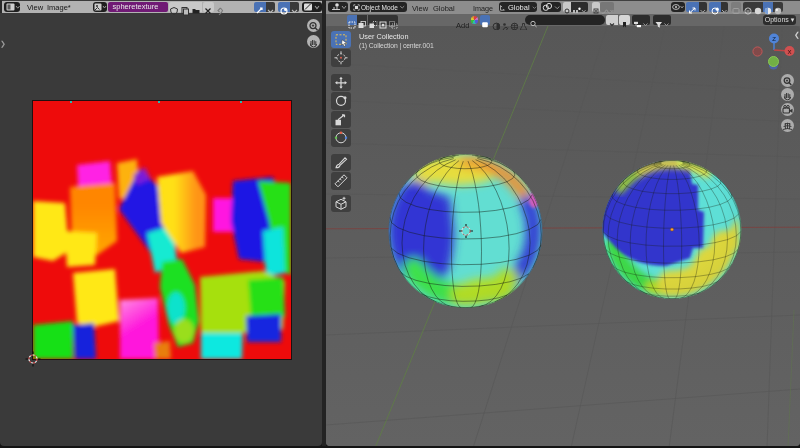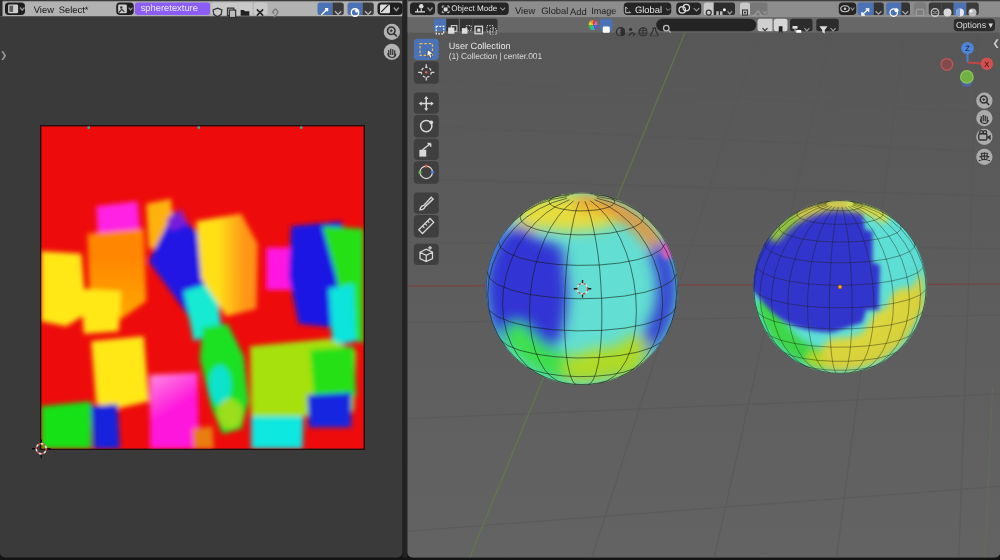--- a/index.html
+++ b/index.html
@@ -11,30 +11,30 @@
 <div class="abs" style="left:0;top:0;width:322px;height:12.5px;background:#b2b2b2;border-top:1px solid #3a3a3a"></div>
 <div class="abs" style="left:0;top:0;width:2px;height:13px;background:#2a2a2a"></div>
 <div class="hdr-btn" style="left:3.5px;top:1.5px;width:16px;height:10px">
     <svg width="16" height="10" viewBox="0 0 16 10" style="" xmlns="http://www.w3.org/2000/svg">
       <rect x="2.5" y="1.5" width="8" height="7" rx="1" fill="#cfcfcf"></rect>
       <rect x="3.5" y="2.5" width="3" height="5" fill="#5a5a5a"></rect>
       <path d="M12 4 l1.8 2.2 1.8-2.2" stroke="#999" stroke-width="1" fill="none"></path>
     </svg>
   </div>
 <div class="abs txt" style="left:27px;top:3px;font-size:7.5px;color:#151515">View</div>
-<div class="abs txt" style="left:47px;top:3px;font-size:7.5px;color:#151515">Select*</div>
+<div class="abs txt" style="left:47px;top:3px;font-size:7.5px;color:#151515">Image*</div>
 <div class="hdr-btn" style="left:93px;top:1.5px;width:14px;height:10px">
     <svg width="14" height="10" viewBox="0 0 14 10" style="" xmlns="http://www.w3.org/2000/svg">
       <rect x="1.5" y="1.5" width="7" height="7" rx="1" fill="#ccc"></rect>
       <circle cx="4" cy="4" r="1" fill="#333"></circle>
       <path d="M2 8 l2.5-2.5 2 2" stroke="#333" stroke-width="1" fill="none"></path>
       <path d="M10 4 l1.5 2 1.5-2" stroke="#999" stroke-width="1" fill="none"></path>
     </svg>
   </div>
-<div class="abs" style="left:107.5px;top:1.5px;width:60px;height:10px;background:#8b5cf6;border-radius:2px;color:#e8e8e8;font-size:7.5px;line-height:10px;padding-left:5px">spheretexture</div>
+<div class="abs" style="left:107.5px;top:1.5px;width:60px;height:10px;background:#701a75;border-radius:2px;color:#e8e8e8;font-size:7.5px;line-height:10px;padding-left:5px">spheretexture</div>
 <div class="abs" style="left:169px;top:1.5px;width:10.5px;height:10px;background:#c9c9c9;border-radius:2px 0 0 2px"><svg width="10" height="10" viewBox="0 0 10 10" style="" xmlns="http://www.w3.org/2000/svg">
       <path d="M5 1.5 L8.5 3 L8 6.5 L5 8.5 L2 6.5 L1.5 3 Z" fill="none" stroke="#333" stroke-width="1"></path>
     </svg></div>
 <div class="abs" style="left:180px;top:1.5px;width:10.5px;height:10px;background:#c9c9c9"><svg width="10" height="10" viewBox="0 0 10 10" style="" xmlns="http://www.w3.org/2000/svg">
       <rect x="2" y="1.5" width="5" height="6" fill="none" stroke="#333" stroke-width="1"></rect>
       <rect x="3.5" y="3" width="5" height="6" fill="#bdbdbd" stroke="#333" stroke-width="1"></rect>
     </svg></div>
 <div class="abs" style="left:191px;top:1.5px;width:10.5px;height:10px;background:#c9c9c9"><svg width="10" height="10" viewBox="0 0 10 10" style="" xmlns="http://www.w3.org/2000/svg">
       <path d="M1.5 7.5 V3 h2.5 l1 1 h3.5 v3.5 Z" fill="#222"></path>
     </svg></div>
@@ -233,21 +233,21 @@
       <rect x="2.5" y="2.5" width="4" height="4" fill="#ddd"></rect>
       <path d="M1 3 V1 h2 M6 1 h2 v2 M8 6 v2 h-2 M3 8 H1 V6" stroke="#ddd" stroke-width="0.9" fill="none"></path>
     </svg>
     <span>Object Mode</span>
     <svg width="7" height="8" viewBox="0 0 7 9" style="flex:none;margin-left:1px" xmlns="http://www.w3.org/2000/svg">
       <path d="M1 3.5 l2.2 2.2 2.2-2.2" stroke="#999" stroke-width="1" fill="none"></path>
     </svg>
   </div>
 <div class="abs txt" style="left:412px;top:3.5px;font-size:7.5px;color:#1e1e1e">View</div>
 <div class="abs txt" style="left:433px;top:3.5px;font-size:7.5px;color:#1e1e1e">Global</div>
-<div class="abs txt" style="left:456px;top:5px;font-size:7.5px;color:#1e1e1e">Add</div>
+<div class="abs txt" style="left:456px;top:21px;font-size:7.5px;color:#1e1e1e">Add</div>
 <div class="abs txt" style="left:473px;top:3.5px;font-size:7.2px;color:#1e1e1e">Image</div>
 <div class="hdr-btn" style="left:499px;top:2px;width:38px;height:10px;background:#242424;font-size:7.5px">
     <svg width="9" height="9" viewBox="0 0 9 9" style="" xmlns="http://www.w3.org/2000/svg">
       <path d="M2 8 V2 M2 2 l2 2 M2 8 h5 M7 8 l-1.5-1.5" stroke="#ddd" stroke-width="0.9" fill="none"></path>
     </svg>
     <span style="font-size:7.5px;margin:0 2px">Global</span>
     <svg width="7" height="9" viewBox="0 0 7 9" style="" xmlns="http://www.w3.org/2000/svg">
       <path d="M1 3.5 l2.2 2.2 2.2-2.2" stroke="#999" stroke-width="1" fill="none"></path>
     </svg>
   </div>

